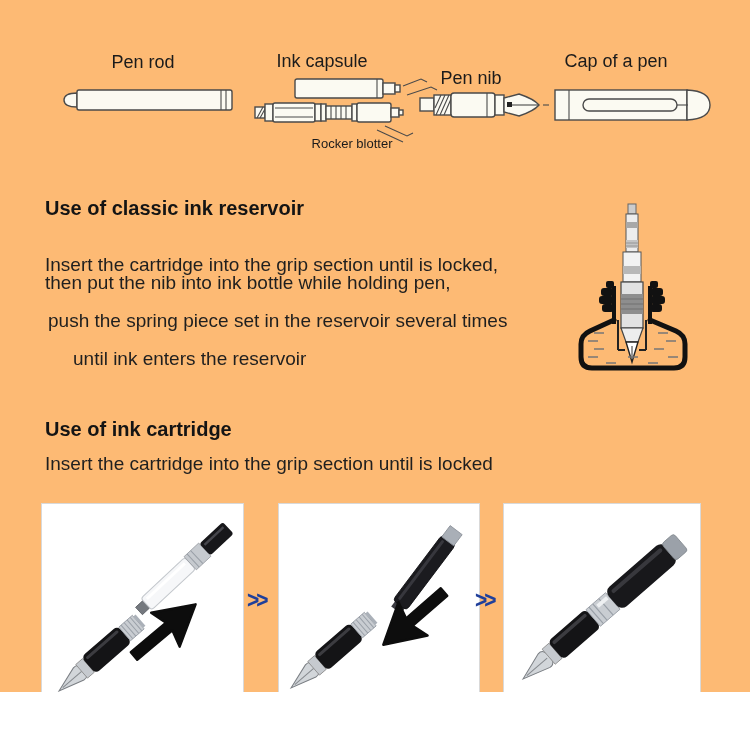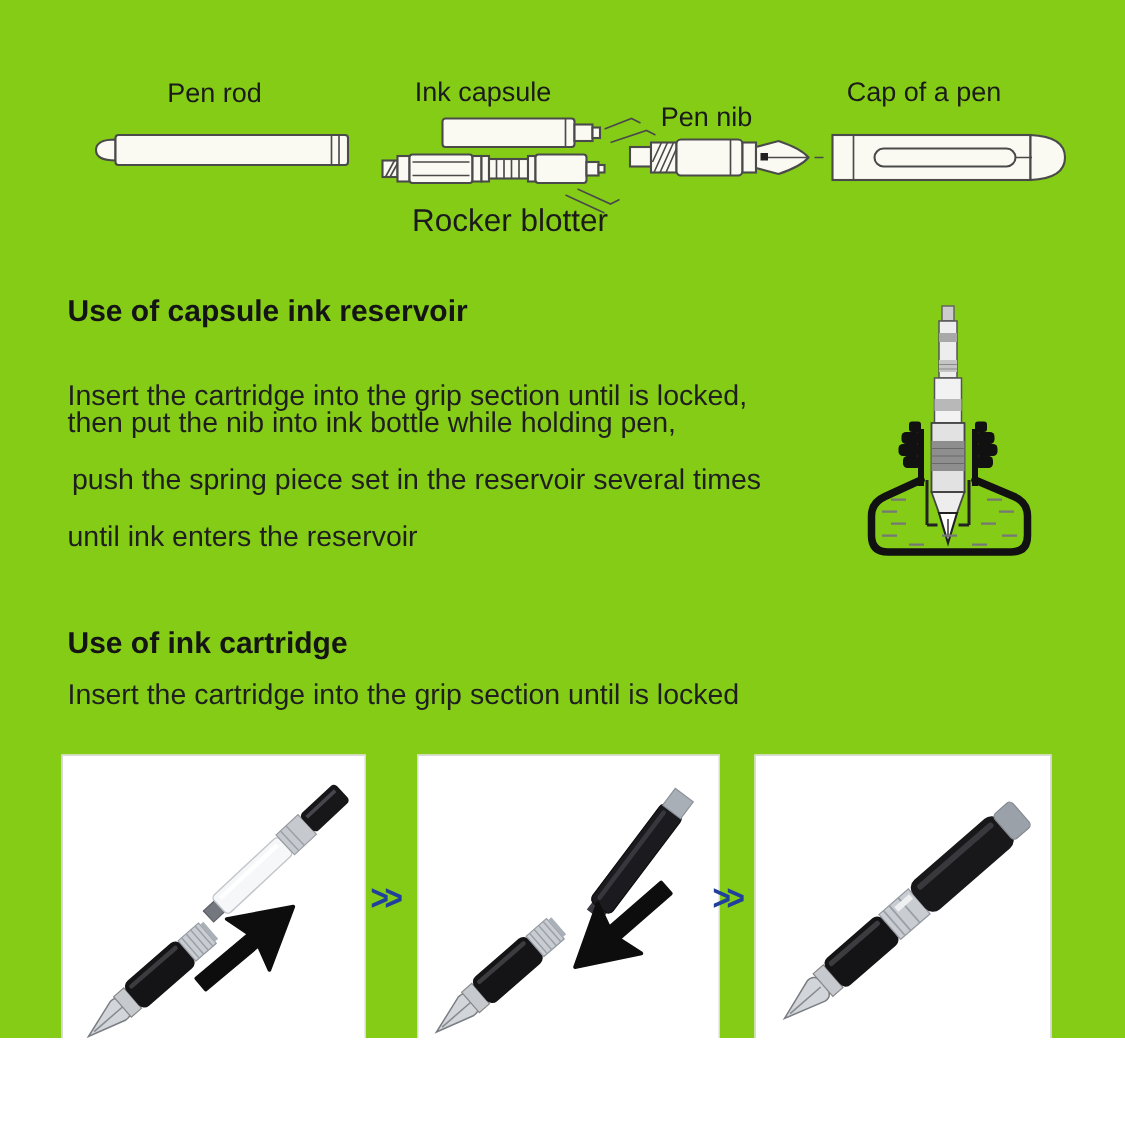--- a/index.html
+++ b/index.html
@@ -1,36 +1,36 @@
 <!DOCTYPE html>
 <html><head>
 <meta charset="utf-8">
 <style>
   html,body{margin:0;padding:0;}
   body{width:750px;height:750px;font-family:"Liberation Sans",sans-serif;}
-  .stage{position:relative;width:750px;height:692px;background:#84cc16;overflow:hidden;}
+  .stage{position:relative;width:750px;height:692px;background:#fdba74;overflow:hidden;}
   .part-label{position:absolute;transform:translateX(-50%);font-size:18px;color:#1b1b1b;white-space:nowrap;}
   .svg-abs{position:absolute;}
   .h1{position:absolute;left:45px;font-size:20px;font-weight:bold;color:#141414;white-space:nowrap;}
   .bodyline{position:absolute;left:45px;font-size:19px;color:#1f1f1f;white-space:nowrap;}
   .photo-panel{position:absolute;top:503px;height:209px;background:#ffffff;border:1px solid #d9d9d9;box-sizing:border-box;}
   .chevrons{position:absolute;top:588px;font-size:21px;font-weight:bold;color:#20409b;letter-spacing:-3px;transform:scaleY(1.15);}
   .lineart{stroke:#4a4a4a;fill:#fbfaf2;stroke-width:1.4;}
   .lineart-thin{stroke:#4a4a4a;fill:none;stroke-width:1.1;}
 </style>
 </head>
 <body>
 
 <div class="stage">
 
   <div class="part-label" style="left:143px;top:52px;">Pen rod</div>
   <div class="part-label" style="left:322px;top:51px;text-align:right;">Ink capsule</div>
   <div class="part-label" style="left:471px;top:68px;">Pen nib</div>
   <div class="part-label" style="left:616px;top:51px;">Cap of a pen</div>
-  <div class="part-label" style="left:340px;top:136px;font-size:21px;">Rocker blotter</div>
+  <div class="part-label" style="left:352px;top:136px;font-size:13px;">Rocker blotter</div>
 
   <svg class="svg-abs" style="left:55px;top:78px;" width="660" height="90" viewBox="0 0 660 90">
 
     <g>
       <path class="lineart" d="M22,15 Q9,15 9,22 Q9,29 22,29 Z"></path>
       <rect class="lineart" x="22" y="12" width="155" height="20" rx="2"></rect>
       <path class="lineart-thin" d="M166,12 V32 M171,12 V32"></path>
     </g>
 
     <g>
@@ -73,25 +73,25 @@
 
     <g>
       <rect class="lineart" x="500" y="12" width="132" height="30"></rect>
       <path class="lineart" d="M632,12 Q655,13 655,27 Q655,41 632,42 Z"></path>
       <path class="lineart-thin" d="M514,12 V42"></path>
       <rect class="lineart" x="528" y="21" width="94" height="12" rx="6"></rect>
       <path class="lineart-thin" d="M622,27 H633"></path>
     </g>
   </svg>
 
-  <div class="h1" style="top:197px;">Use of capsule ink reservoir</div>
+  <div class="h1" style="top:197px;">Use of classic ink reservoir</div>
   <div class="bodyline" style="top:234px;margin-top:20px;">Insert the cartridge into the grip section until is locked,</div>
   <div class="bodyline" style="top:310px;left:48px;">push the spring piece set in the reservoir several times</div>
   <div class="bodyline" style="top:272px;">then put the nib into ink bottle while holding pen,</div>
-  <div class="bodyline" style="top:348px;">until ink enters the reservoir</div>
+  <div class="bodyline" style="top:348px;margin-left:28px;">until ink enters the reservoir</div>
 
   <svg class="svg-abs" style="left:570px;top:200px;" width="160" height="195" viewBox="0 0 160 195">
 
     <g>
       <rect x="58" y="4" width="8" height="10" fill="#cccccc" stroke="#666" stroke-width="1"></rect>
       <rect x="56" y="14" width="12" height="38" fill="#ededed" stroke="#555" stroke-width="1"></rect>
       <rect x="56" y="22" width="12" height="6" fill="#a8a8a8"></rect>
       <rect x="56" y="40" width="12" height="8" fill="#c4c4c4"></rect>
       <path d="M56,43 H68 M56,46 H68" stroke="#8a8a8a" stroke-width="0.8"></path>
       <rect x="53" y="52" width="18" height="30" fill="#f2f2f2" stroke="#555" stroke-width="1"></rect>

